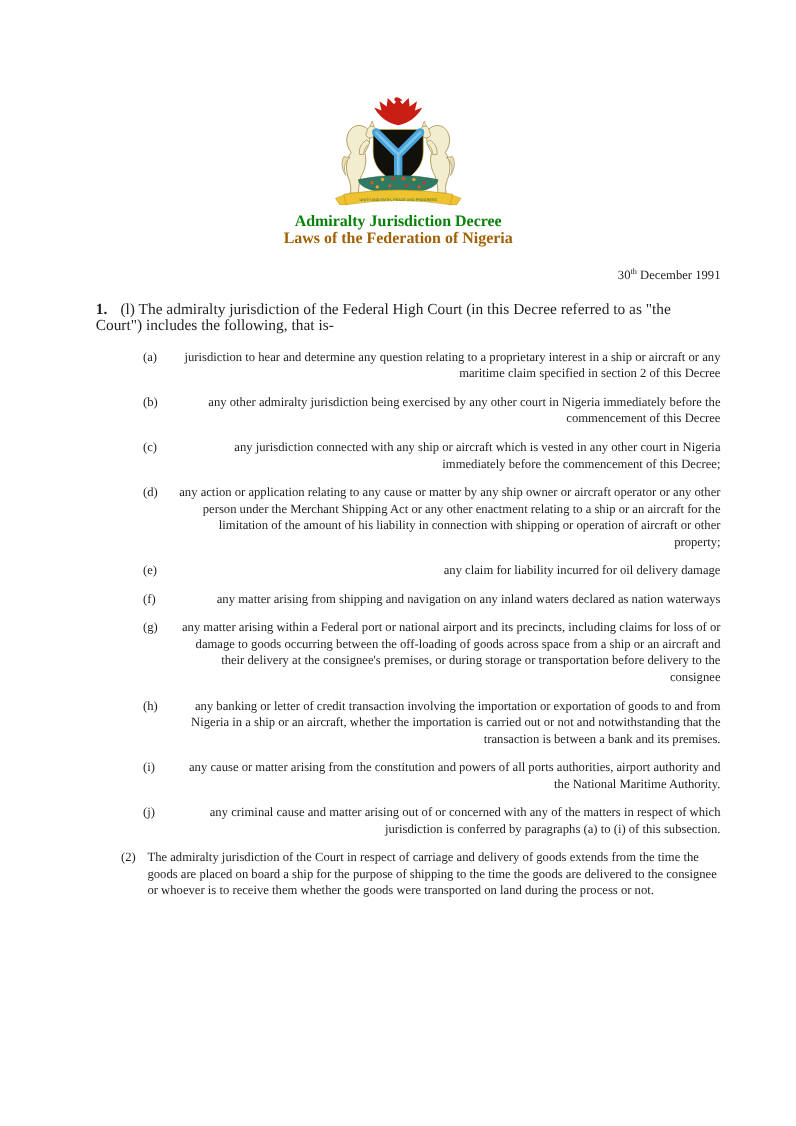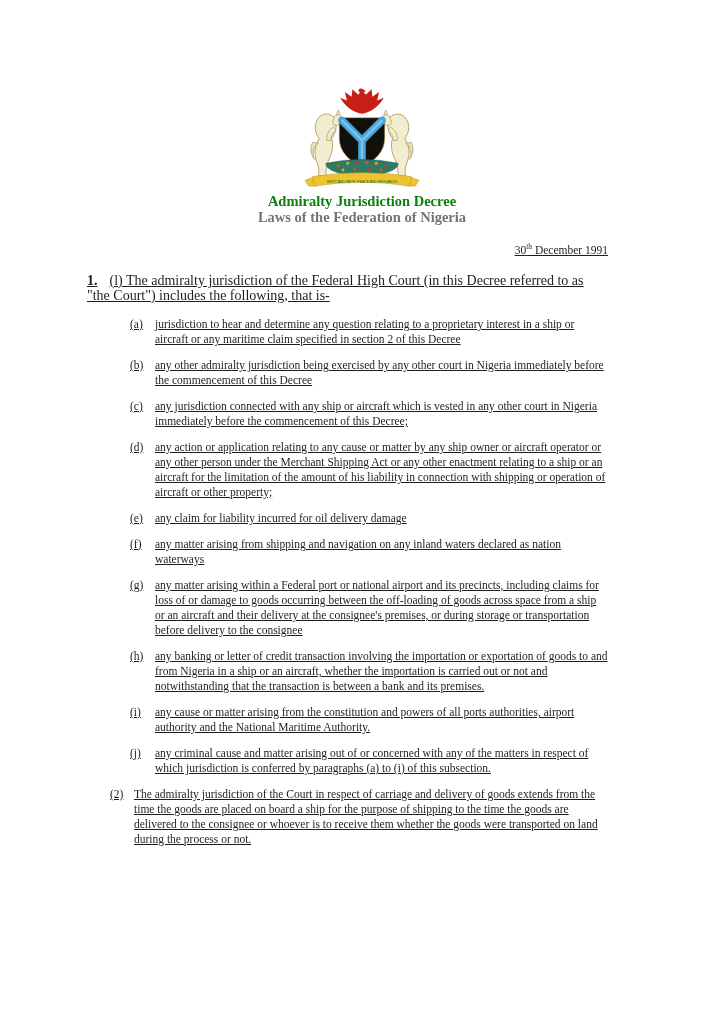--- a/index.html
+++ b/index.html
@@ -1,36 +1,36 @@
 <!DOCTYPE html>
 <html><head>
 <meta charset="utf-8">
 <style>
   html,body{margin:0;padding:0;background:#ffffff;}
   .page{
     width:724px;height:1024px;background:#ffffff;overflow:hidden;
     font-family:"Liberation Serif", serif;color:#1e1e1e;position:relative;
     margin:0 auto;
   }
-  .content{padding:0 116px 0 87px;text-decoration:underline;}
+  .content{padding:0 69px 0 87px;}
   .arms-wrap{padding-top:88px;display:flex;justify-content:center;}
   .title-block{text-align:center;margin-top:2px;}
   .title-main{color:#0a820a;font-weight:bold;font-size:14.5px;line-height:16px;margin:0;}
   .title-no{color:#0a820a;font-weight:bold;font-size:11.5px;line-height:13px;margin:0;}
   .title-no .small-o{font-size:8.5px;text-decoration:underline;vertical-align:2px;}
-  .title-laws{color:#737373;font-weight:bold;font-size:14.5px;line-height:17px;margin:0;}
+  .title-laws{color:#a16207;font-weight:bold;font-size:14.5px;line-height:17px;margin:0;}
   .date-line{text-align:right;font-size:11.5px;line-height:15px;margin-top:13px;}
   .date-line sup{font-size:7.5px;}
   .intro{font-size:11.5px;line-height:15px;margin-top:32px;}
   .sec1-lead{font-size:14px;line-height:15px;margin-top:15px;}
   .sec1-num{font-weight:bold;padding-right:12px;}
   .items{margin-top:12px;margin-left:43px;}
   .item{display:flex;font-size:11.5px;line-height:15px;margin-bottom:11px;}
   .item-label{width:25px;flex:0 0 25px;}
-  .item-text{flex:1;}
+  .item-text{flex:1;text-align:right;}
   .sec2{display:flex;font-size:11.5px;line-height:15px;margin-left:23px;margin-top:4px;}
   .sec2-label{width:24px;flex:0 0 24px;}
   .sec2-text{flex:1;}
 </style>
 </head>
 <body>
 
 <div class="page">
   <div class="arms-wrap">
 

